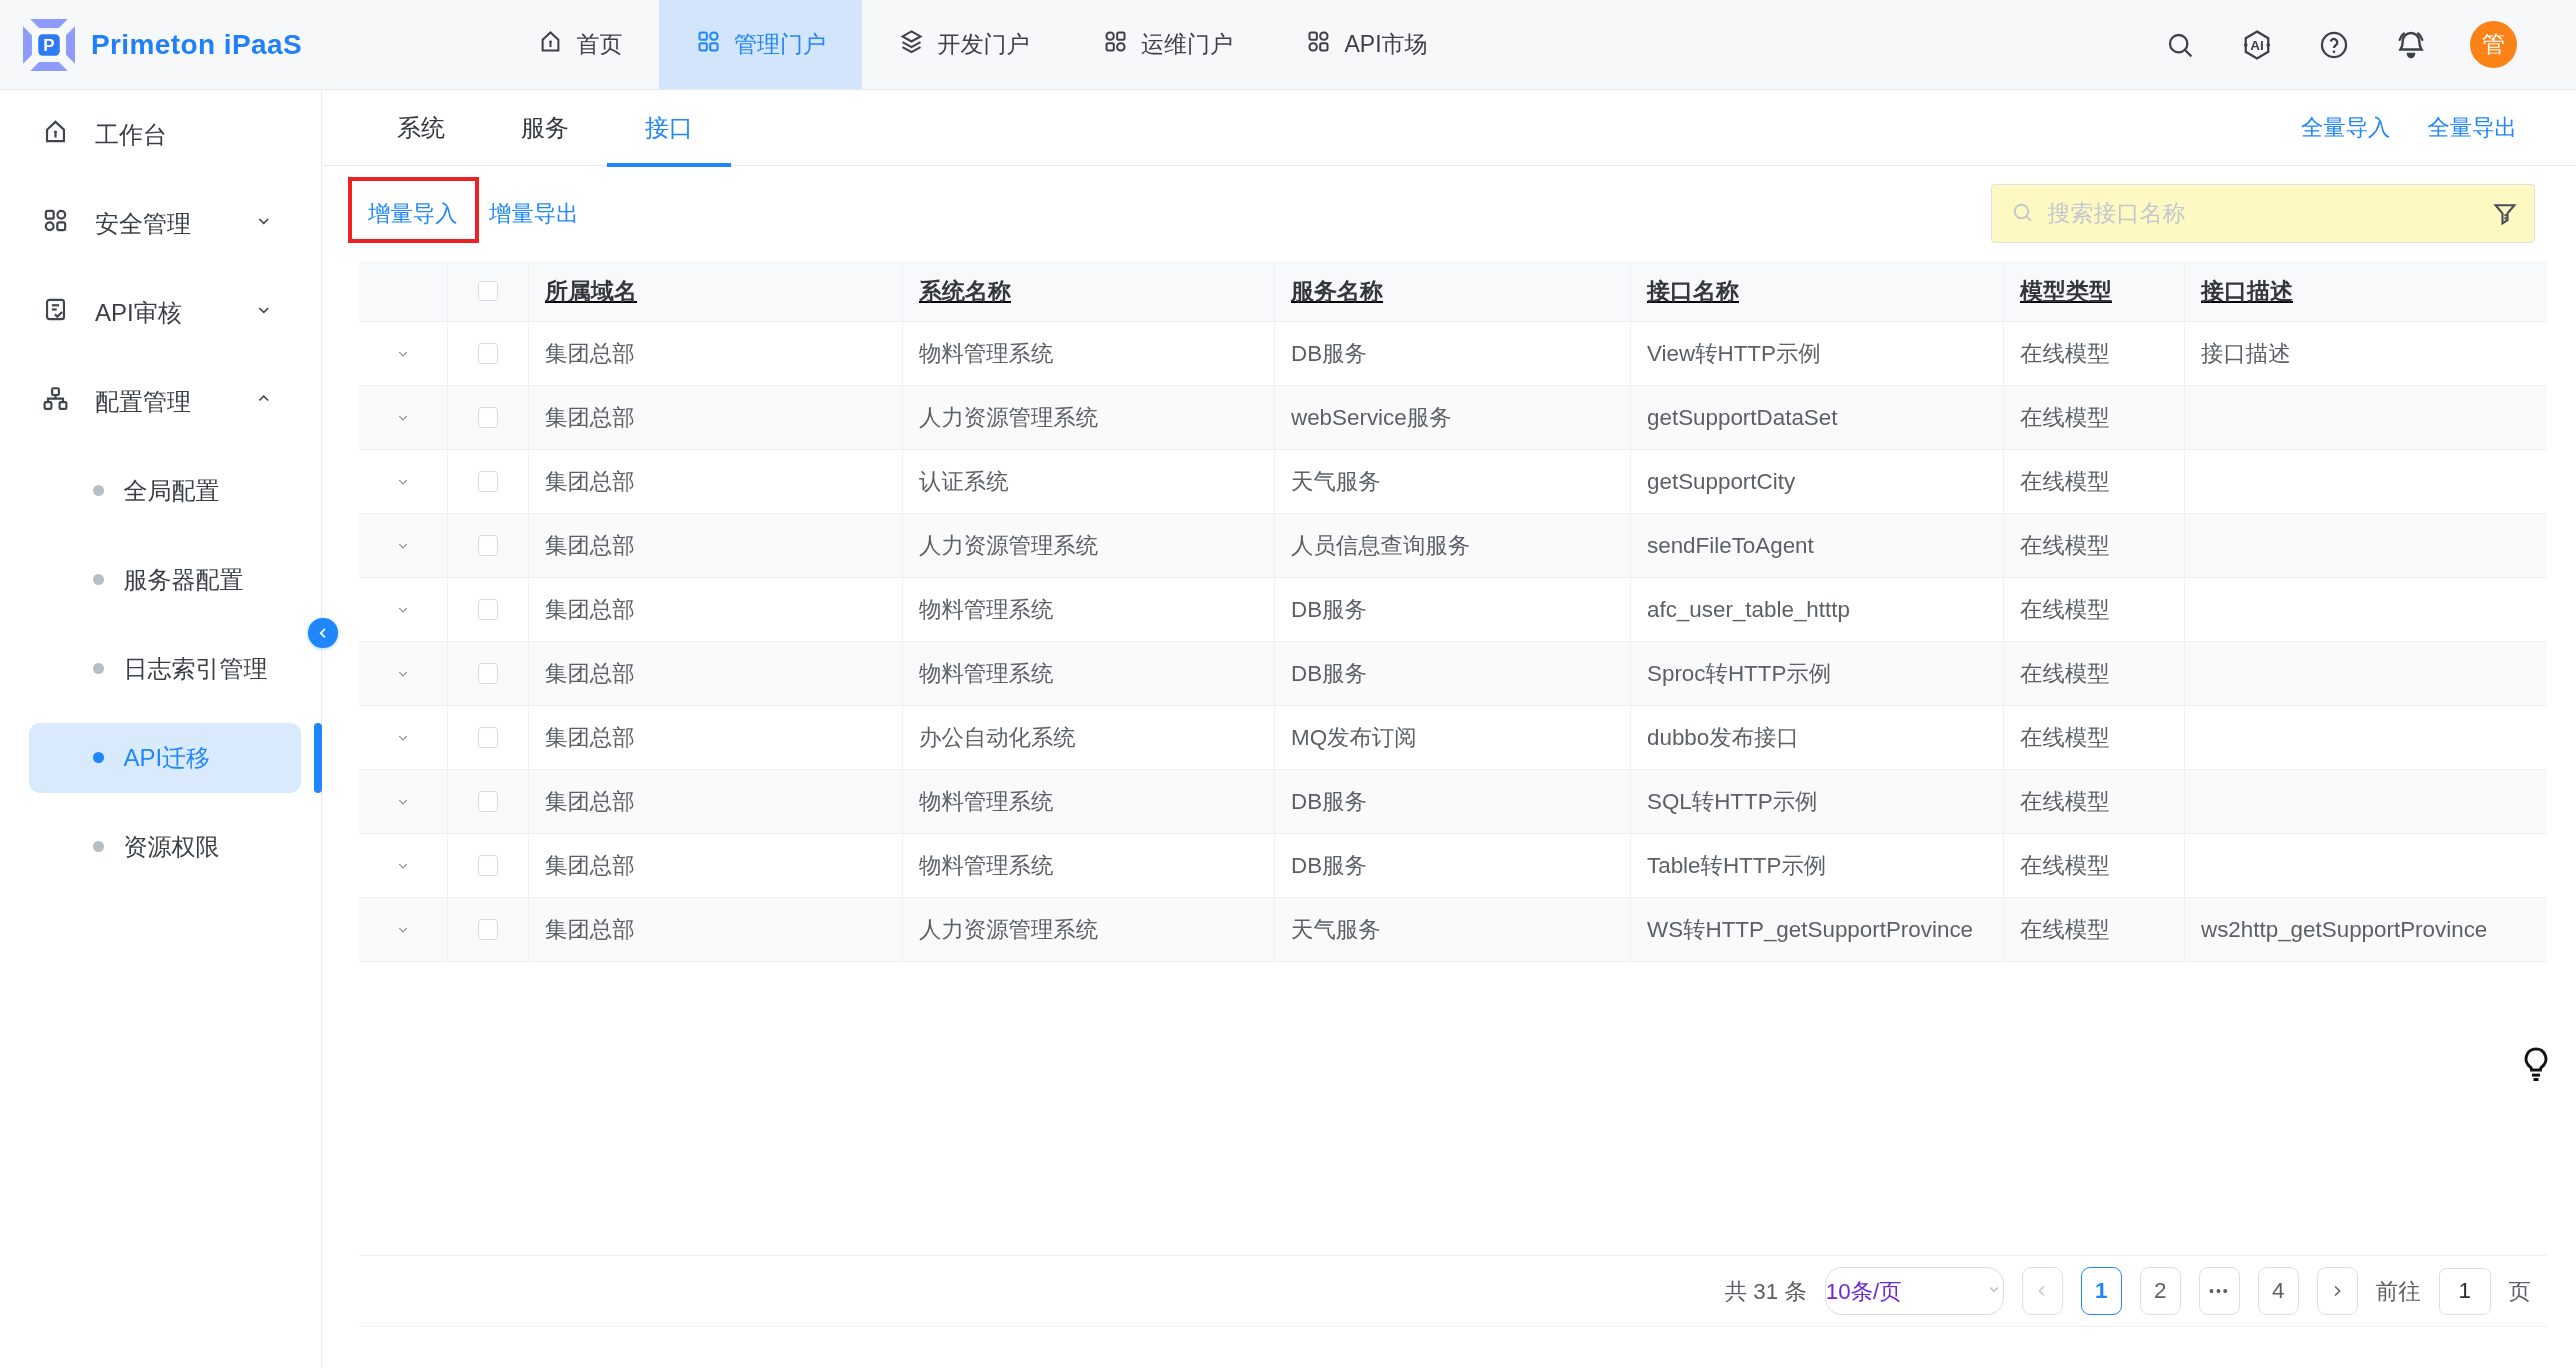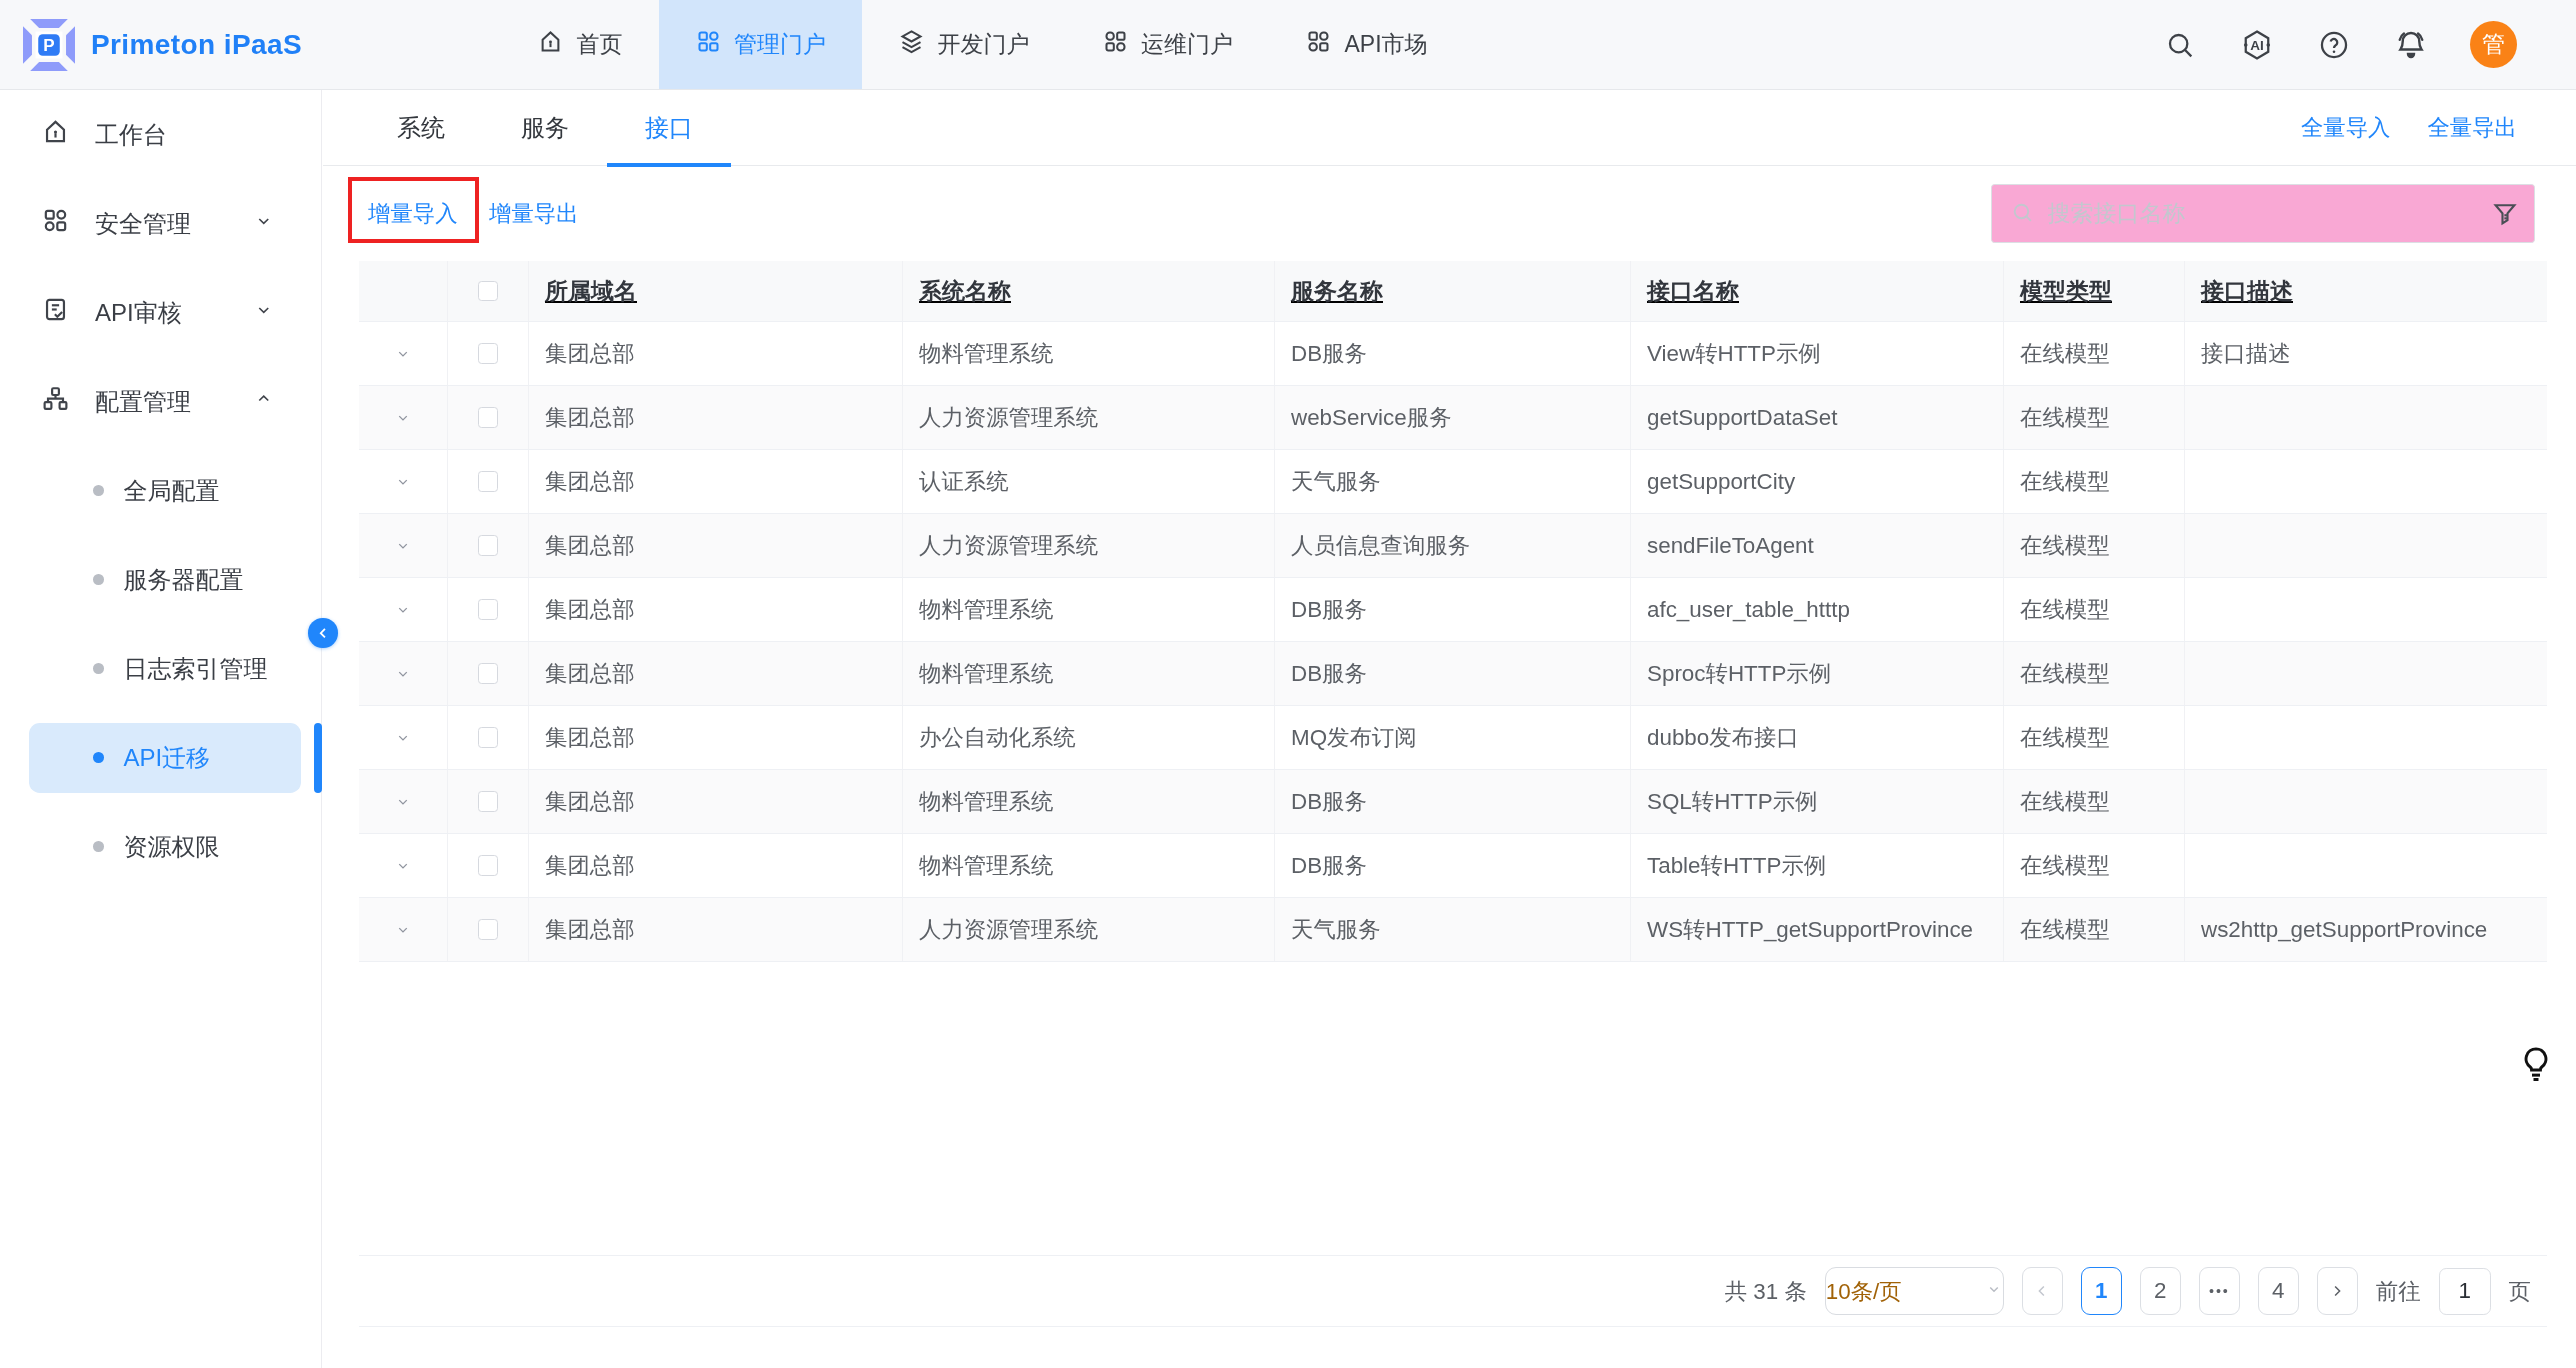--- a/index.html
+++ b/index.html
@@ -40,21 +40,21 @@
   .tab:first-child { margin-left:36px; }
   .tab.active { color:#2086fb; }
   .tab.active::after { content:""; position:absolute; left:0; bottom:-1.8px; width:100%; height:3.6px; background:#2086fb; }
   .bulk-links { margin-left:auto; margin-right:59px; display:flex; gap:37px; }
   .blue-link { color:#2086fb; font-size:22.4px; cursor:pointer; white-space:nowrap; }
 
   #toolbar { position:absolute; left:0; top:77px; width:2253px; height:95px; }
   #inc-import { position:absolute; left:45px; top:31px; font-size:22.4px; }
   #inc-export { position:absolute; left:166px; top:31px; font-size:22.4px; }
   #red-annotation { position:absolute; left:25px; top:9.8px; width:131px; height:66px; border:4.5px solid #ee2222; pointer-events:none; }
-  #searchbox { position:absolute; right:41px; top:17px; width:544px; height:59px; border:0.9px solid #dcdfe4; border-radius:3.6px; background:#f9a8d4; display:flex; align-items:center; padding:0 50px 0 18px; gap:12.5px;margin-left:32px; }
+  #searchbox { position:absolute; right:41px; top:17px; width:544px; height:59px; border:0.9px solid #dcdfe4; border-radius:3.6px; background:#fef9c3; display:flex; align-items:center; padding:0 50px 0 18px; gap:12.5px;margin-left:32px; }
   #searchbox input { border:none; outline:none; flex:1; font-size:23px; color:#333; font-family:inherit; background:transparent; }
   #searchbox input::placeholder { color:#c3c7ce; }
   #filter-btn { position:absolute; right:14.3px; top:14.3px; cursor:pointer; }
 
   
   #tablewrap { position:absolute; left:36px; top:171px; width:2188px; }
   .thead { display:flex; height:61px; background:#f8f9fa; border-bottom:0.9px solid #eef0f4;text-decoration:underline; }
   .th { display:flex; align-items:center; padding-left:16px; font-size:23px; font-weight:600; color:#32363d; border-right:0.9px solid #f0f1f4; }
   .th:last-child, .td:last-child { border-right:none; }
   .trow { display:flex; height:64px; border-bottom:0.9px solid #eef0f4; background:#fff; }
@@ -62,21 +62,21 @@
   .td { display:flex; align-items:center; padding-left:16px; font-size:22.4px; color:#5c6066; border-right:0.9px solid #f0f1f4; overflow:hidden; white-space:nowrap; }
   .col-expand { width:89px; justify-content:center; padding-left:0; }
   .col-check { width:81px; justify-content:center; padding-left:0; }
   .col-0 { width:374px; } .col-1 { width:372px; } .col-2 { width:356px; }
   .col-3 { width:373px; } .col-4 { width:181px; } .col-5 { width:361px; }
   .checkbox { width:20.6px; height:20.6px; border:1.8px solid #d6d9df; border-radius:3.6px; background:#fff; cursor:pointer; }
   .expand-ic { cursor:pointer; display:flex; }
 
   
   #pagerow { position:absolute; left:36px; top:1165px; width:2188px; height:72px; border-top:0.9px solid #eef0f4; border-bottom:0.9px solid #eef0f4; display:flex; align-items:center; justify-content:flex-end; gap:18px; padding-right:16px; font-size:22.4px; color:#5c6066; }
-  #page-size { width:179px; height:48px; border:0.9px solid #d9dce1; border-radius:11px; background:#fff; display:flex; align-items:center; justify-content:space-between; gap:23px; cursor:pointer; font-size:22.4px; color:#a16207; }
+  #page-size { width:179px; height:48px; border:0.9px solid #d9dce1; border-radius:17px; background:#fff; display:flex; align-items:center; justify-content:space-between; gap:23px; cursor:pointer; font-size:22.4px; color:#6d28d9; }
   .pg-btn { min-width:41px; height:48px; padding:0 7.2px; border:0.9px solid #dcdfe4; border-radius:9px; background:#fff; display:flex; align-items:center; justify-content:center; font-size:22.4px; color:#5c6066; cursor:pointer; }
   .pg-btn.active { border-color:#2086fb; color:#2086fb; font-weight:bold; }
   #goto-input { width:52px; height:47px; border:0.9px solid #dcdfe4; border-radius:7.2px; text-align:center; font-size:22.4px; color:#2b2f35; outline:none; font-family:inherit; }
 
   #bulb { position:absolute; left:2521px; top:1045px; cursor:pointer; }
 </style>
 </head>
 <body>
 
 <div id="topbar">

